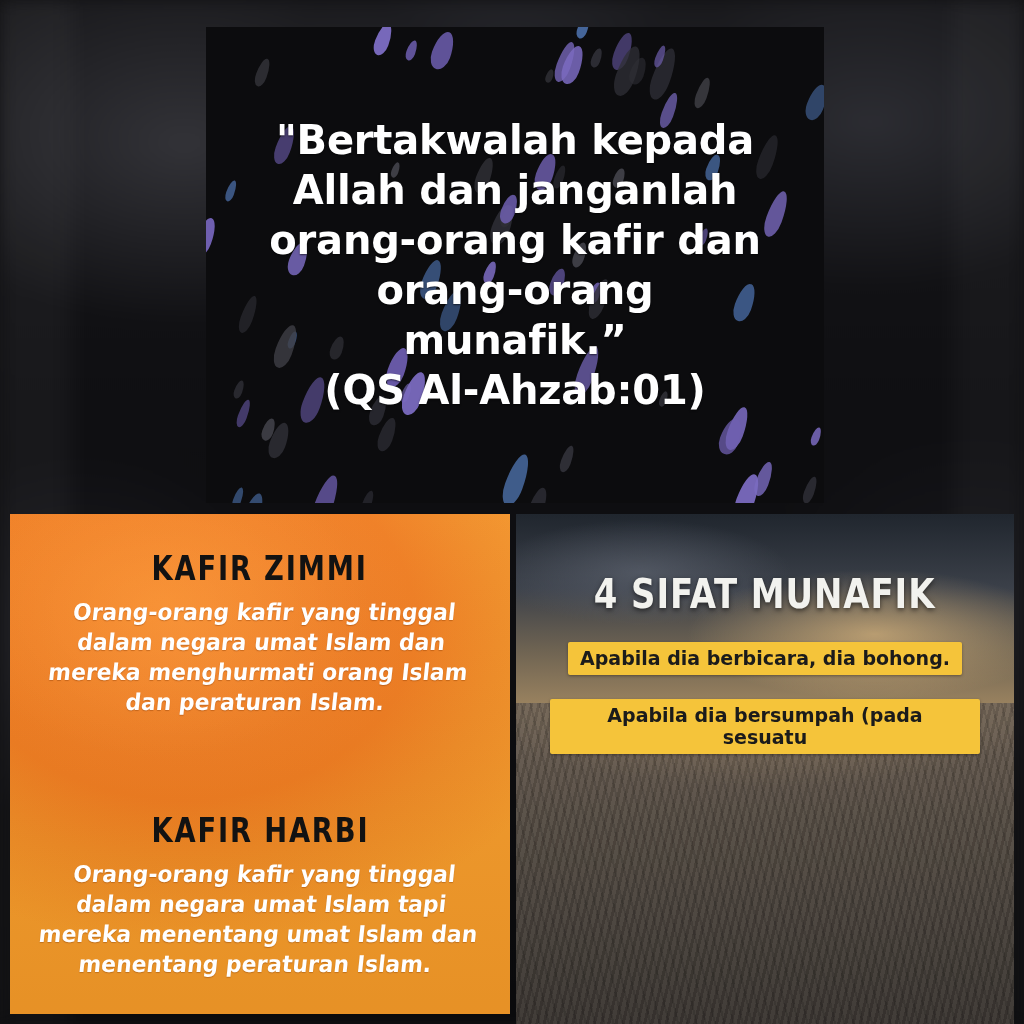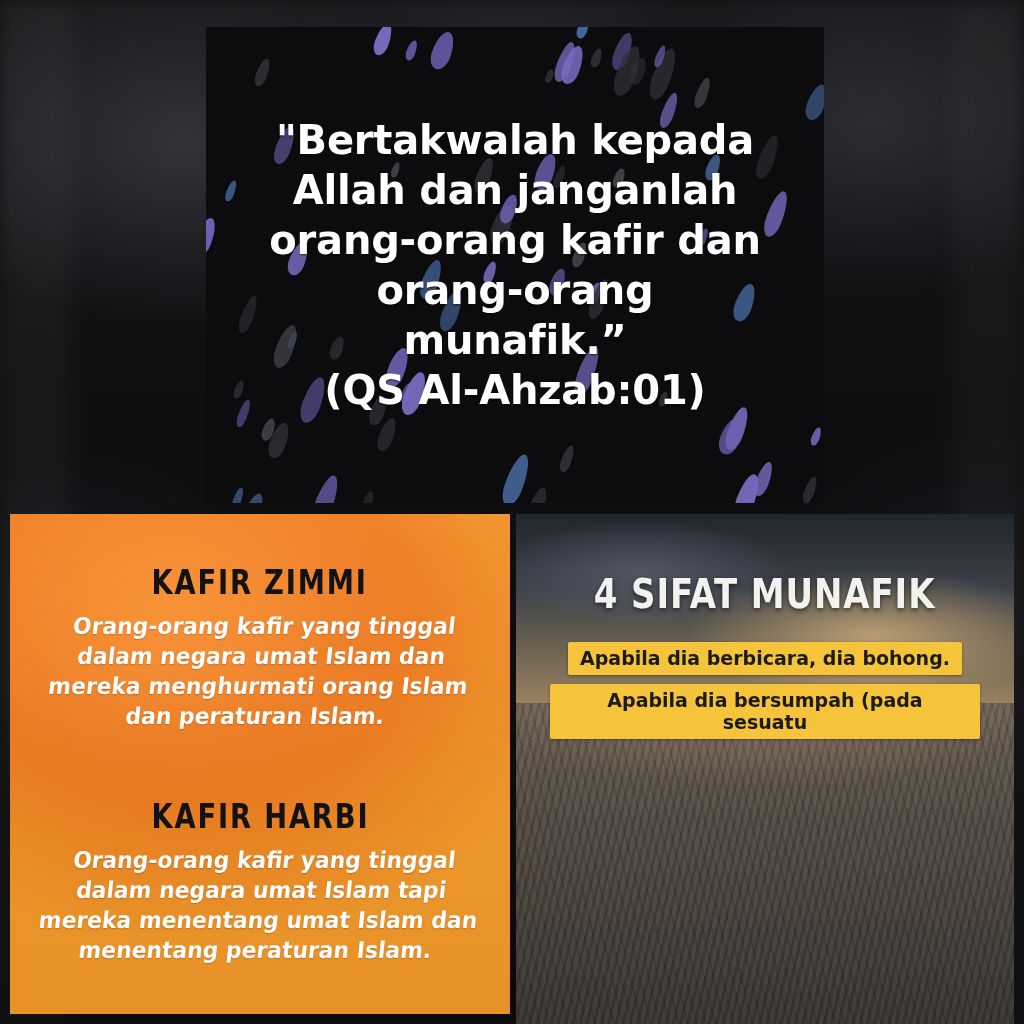--- a/index.html
+++ b/index.html
@@ -40,21 +40,21 @@
   
   .panel-left{position:absolute;left:10px;top:514px;width:500px;height:500px;
     overflow:hidden;
     background:
       radial-gradient(ellipse 420px 320px at 35% 22%, #f4842a 0%, #f07c20 35%, #ef7a1c 55%, #f08a22 75%, #f59a28 100%);
   }
   .panel-left:before{content:"";position:absolute;inset:0;
     background:radial-gradient(ellipse 300px 220px at 30% 18%, rgba(255,160,60,.45), rgba(0,0,0,0) 70%),
                linear-gradient(180deg, rgba(255,255,255,0.06), rgba(0,0,0,0.06));}
   .left-inner{position:relative;height:100%;display:flex;flex-direction:column;
-    align-items:center;justify-content:center;gap:20px;padding:0 18px;box-sizing:border-box;}
+    align-items:center;justify-content:center;gap:34px;padding:0 18px;box-sizing:border-box;}
   .kafir-head{color:#121212;font-weight:bold;font-size:33px;letter-spacing:2px;
     font-family:"DejaVu Sans Condensed","DejaVu Sans",sans-serif;text-align:center;
     transform:scaleX(.92);}
   .kafir-body{color:#ffffff;font-weight:bold;font-size:23px;line-height:30px;
     text-align:center;font-family:"DejaVu Sans",sans-serif;
     text-shadow:0 1px 1px rgba(120,50,0,.35);transform:skewX(-6deg) scaleX(.95);}
   .blk{display:flex;flex-direction:column;align-items:center;gap:9px;}
   .gap{height:26px;}
 
   
@@ -70,21 +70,21 @@
       radial-gradient(ellipse 420px 120px at 50% 0%, rgba(190,160,120,.35), rgba(0,0,0,0) 70%),
       repeating-linear-gradient(103deg, rgba(0,0,0,.10) 0 3px, rgba(255,255,255,.03) 3px 7px),
       linear-gradient(180deg,#6c6053 0%,#564d44 30%,#46403a 60%,#332f2c 100%);}
   .ground:after{content:"";position:absolute;inset:0;
     background:repeating-linear-gradient(77deg, rgba(0,0,0,.12) 0 2px, rgba(0,0,0,0) 2px 9px);}
   .right-inner{position:relative;height:100%;display:flex;flex-direction:column;
     align-items:center;padding-top:56px;box-sizing:border-box;}
   .munafik-title{color:#f2f2ee;font-weight:bold;font-size:41px;letter-spacing:1px;
     font-family:"DejaVu Sans Condensed","DejaVu Sans",sans-serif;transform:scaleX(.92);
     text-shadow:0 2px 6px rgba(0,0,0,.55);margin-bottom:24px;}
-  .sifat-list{display:flex;flex-direction:column;align-items:center;gap:9px;width:100%;}
+  .sifat-list{display:flex;flex-direction:column;align-items:center;gap:24px;width:100%;}
   .sifat{background:#f5c43a;color:#1b1b1b;font-weight:bold;font-size:19px;
     padding:5px 12px 6px;border-radius:2px;font-family:"DejaVu Sans",sans-serif;
     text-align:center;box-shadow:0 1px 3px rgba(0,0,0,.35);max-width:430px;}
   .sifat.two-line{display:flex;flex-direction:column;align-items:center;gap:0;padding:0;background:none;box-shadow:none;}
   .sifat.two-line span{background:#f5c43a;padding:5px 12px 6px;border-radius:2px;
     box-shadow:0 1px 3px rgba(0,0,0,.35);}
   .sifat.two-line span + span{margin-top:8px;}
   .source{position:absolute;left:0;bottom:32px;width:100%;text-align:center;
     color:#e8e5dd;font-weight:bold;font-size:22px;letter-spacing:.6px;
     font-family:"DejaVu Sans Condensed","DejaVu Sans",sans-serif;transform:scaleX(.94);

